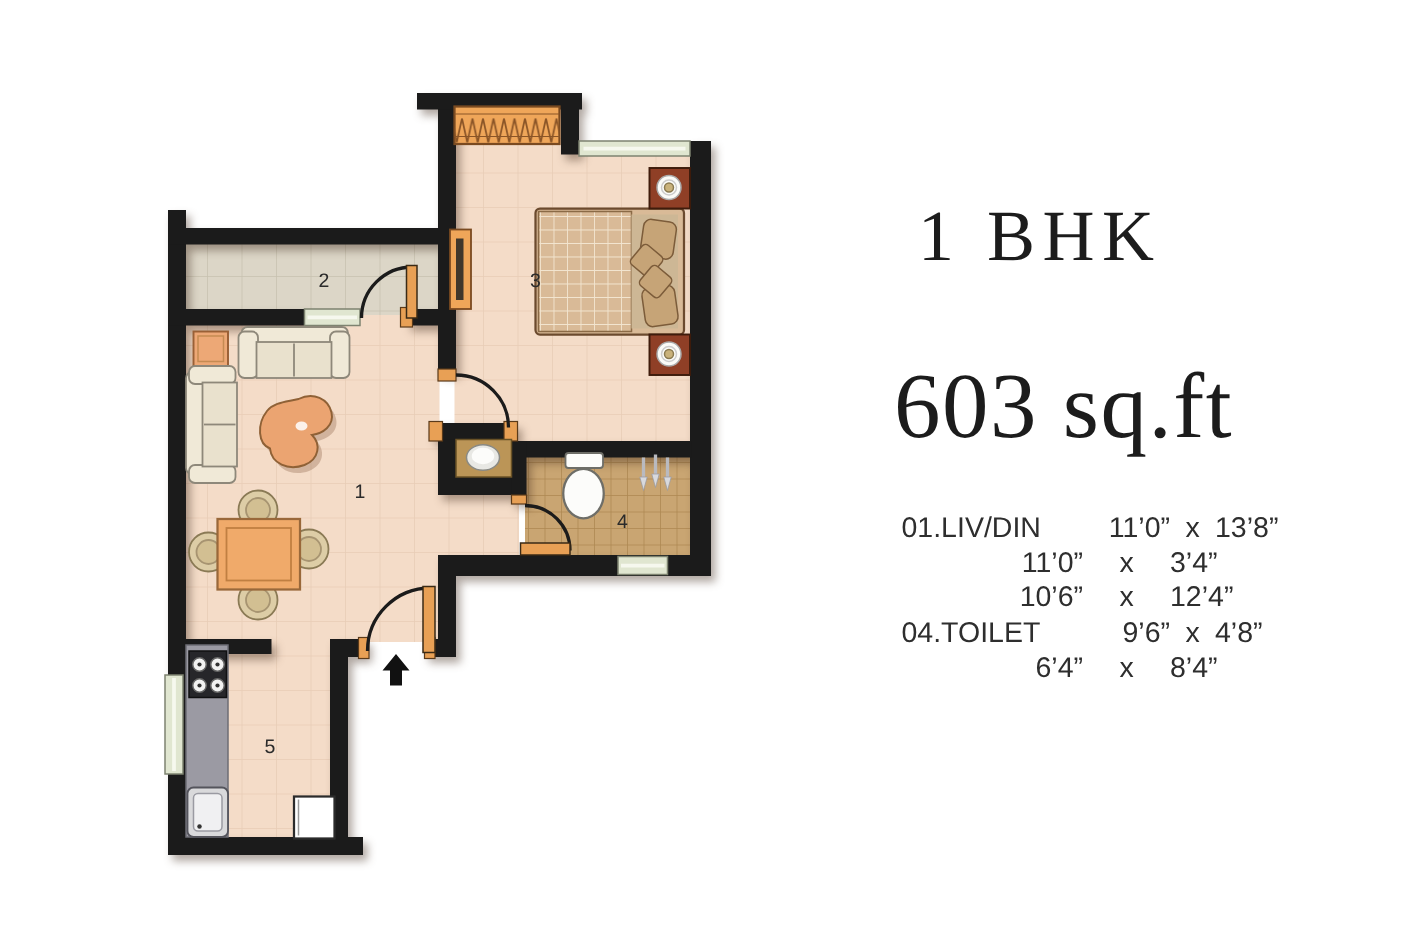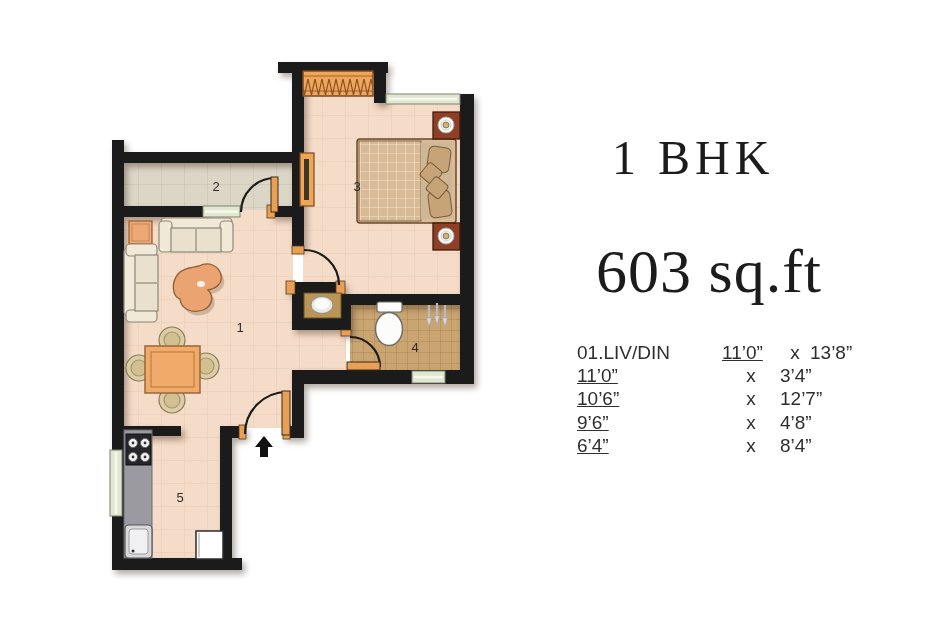--- a/index.html
+++ b/index.html
@@ -8,22 +8,22 @@
   #plan-svg{position:absolute;left:0;top:0;}
   .walls{filter:drop-shadow(3px 4px 3px rgba(60,38,22,0.40));}
   .room-label{font-family:"Liberation Sans",sans-serif;font-size:13px;fill:#2b2b2b;}
   .title{position:absolute;left:612px;top:130px;font-family:"Liberation Serif",serif;
          font-size:48px;letter-spacing:5px;color:#1c1c1c;white-space:nowrap;}
   .subtitle{position:absolute;left:596px;top:236px;font-family:"Liberation Serif",serif;
          font-size:62px;letter-spacing:1px;color:#1c1c1c;white-space:nowrap;}
   .legend{position:absolute;left:577px;top:341px;width:286px;color:#2e2e2e;
           font-size:19px;line-height:23.2px;}
   .lrow{display:grid;grid-template-columns:145px 58px 30px 53px;}
-  .lname{text-align:left;}
-  .ldim1{text-align:left;text-decoration:underline;}
+  .lname{text-align:left;margin-left:24px;}
+  .ldim1{text-align:right;}
   .lx{text-align:center;}
   .ldim2{text-align:left;}
 </style>
 </head>
 <body>
 
 <div id="stage">
 
   <svg id="plan-svg" width="520" height="632" viewBox="0 0 520 632">
     <defs>
@@ -258,23 +258,24 @@
       <span class="ldim2">13’8”</span>
     </div>
     <div class="lrow">
       <span class="ldim1">11’0”</span>
       <span class="lx">x</span>
       <span class="ldim2">3’4”</span>
     </div>
     <div class="lrow">
       <span class="ldim1">10’6”</span>
       <span class="lx">x</span>
-      <span class="ldim2">12’7”</span>
-    </div>
-    <div class="lrow">
+      <span class="ldim2">12’4”</span>
+    </div>
+    <div class="lrow">
+      <span class="lname">04.TOILET</span>
       <span class="ldim1">9’6”</span>
       <span class="lx">x</span>
       <span class="ldim2">4’8”</span>
     </div>
     <div class="lrow">
       <span class="ldim1">6’4”</span>
       <span class="lx">x</span>
       <span class="ldim2">8’4”</span>
     </div>
   </div>

